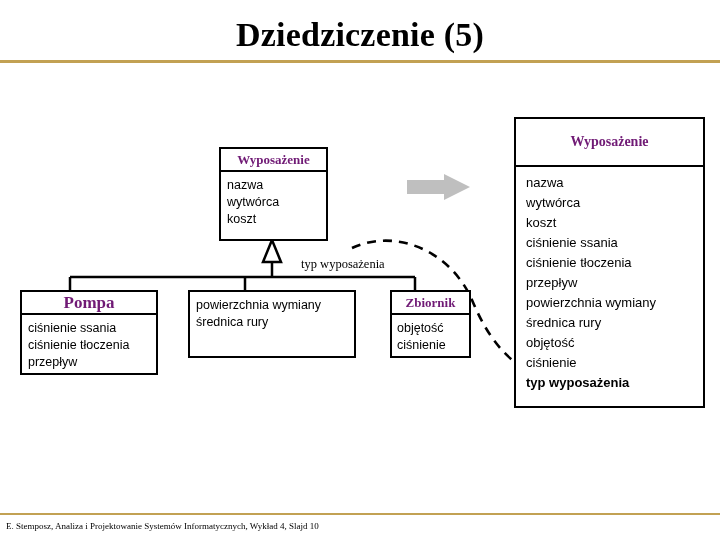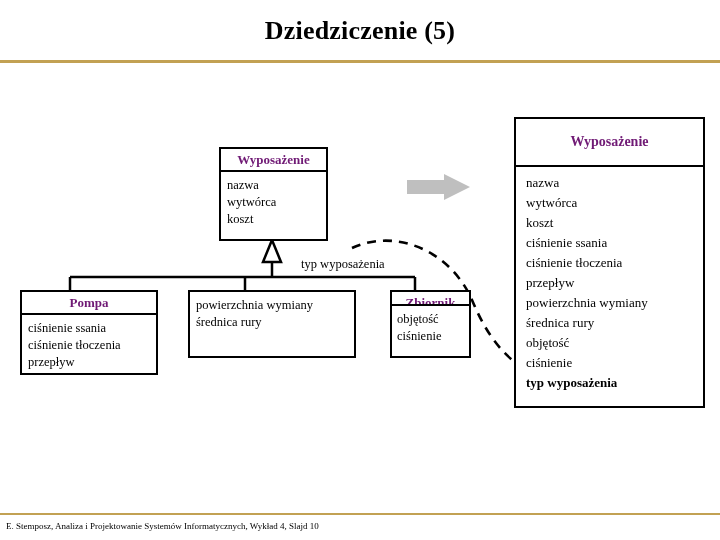--- a/index.html
+++ b/index.html
@@ -18,21 +18,21 @@
 
   
   #slide-title {
     position: absolute;
     left: 0;
     top: 16px;
     width: 720px;
     text-align: center;
     font-family: "Liberation Serif", "DejaVu Serif", serif;
     font-weight: bold;
-    font-size: 26px;
+    font-size: 34px;
     color: #000000;
     letter-spacing: 0.2px;
   }
   .gold-rule {
     position: absolute;
     left: 0;
     width: 720px;
     height: 3px;
     background: #C2A153;
   }
@@ -64,48 +64,48 @@
     font-weight: bold;
     color: #701a75;
     font-family: "Liberation Serif", "DejaVu Serif", serif;
     white-space: nowrap;
     overflow: hidden;
   }
   .uml-attrs {
     box-sizing: border-box;
     padding: 5px 18px 4px 6px;
     color: #000000;
-    font-family: Liberation Serif, serif;
+    font-family: Liberation Sans, sans-serif;
   }
   .uml-attrs div {
     white-space: nowrap;
   }
   .attr-bold { font-weight: bold; }
 
   
   #box-super { left: 219px; top: 147px; width: 109px; height: 94px; }
   #box-super .uml-header { height: 23px; line-height: 21px; font-size: 13px; }
   #box-super .uml-attrs { font-size: 12.5px; line-height: 17px; }
 
   
   #box-merged { left: 514px; top: 117px; width: 191px; height: 291px; }
   #box-merged .uml-header { height: 48px; line-height: 46px; font-size: 14px; }
   #box-merged .uml-attrs { font-size: 13px; line-height: 20px; padding-top: 6px; padding-left: 10px; }
 
   
   #box-pompa { left: 20px; top: 290px; width: 138px; height: 85px; }
-  #box-pompa .uml-header { height: 23px; line-height: 21px; font-size: 13px; }
+  #box-pompa .uml-header { height: 23px; line-height: 21px; font-size: 17px; }
   #box-pompa .uml-attrs { font-size: 12.5px; line-height: 17px; }
 
   #box-wymiennik { left: 188px; top: 290px; width: 168px; height: 68px; }
   #box-wymiennik .uml-header { height: 23px; line-height: 21px; font-size: 13px; }
   #box-wymiennik .uml-attrs { font-size: 12.5px; line-height: 17px; }
 
   #box-zbiornik { left: 390px; top: 290px; width: 81px; height: 68px; }
-  #box-zbiornik .uml-header { height: 14px; line-height: 21px; font-size: 13px; }
+  #box-zbiornik .uml-header { height: 23px; line-height: 21px; font-size: 13px; }
   #box-zbiornik .uml-attrs { font-size: 12.5px; line-height: 17px; padding-left: 5px; }
 
   
   #label-typ {
     position: absolute;
     left: 299px;
     top: 257px;
     font-family: "Liberation Serif", "DejaVu Serif", serif;
     font-size: 12.5px;
     color: #000000;

